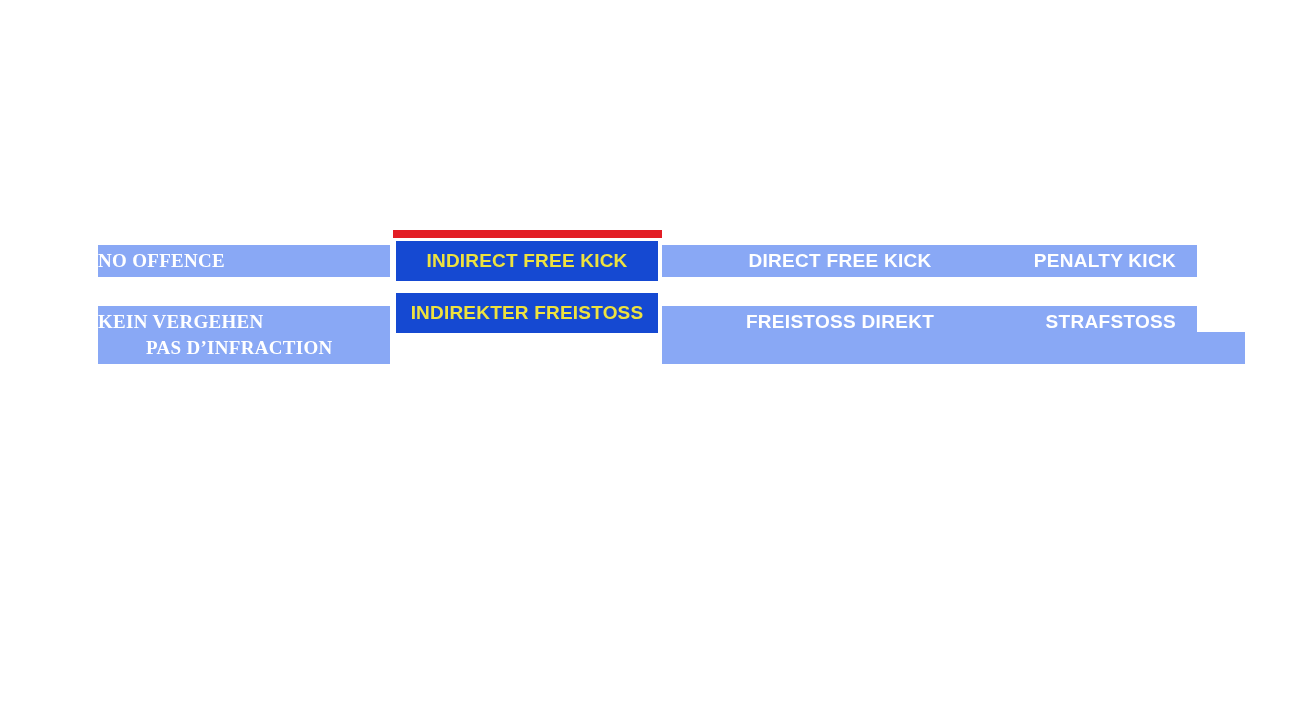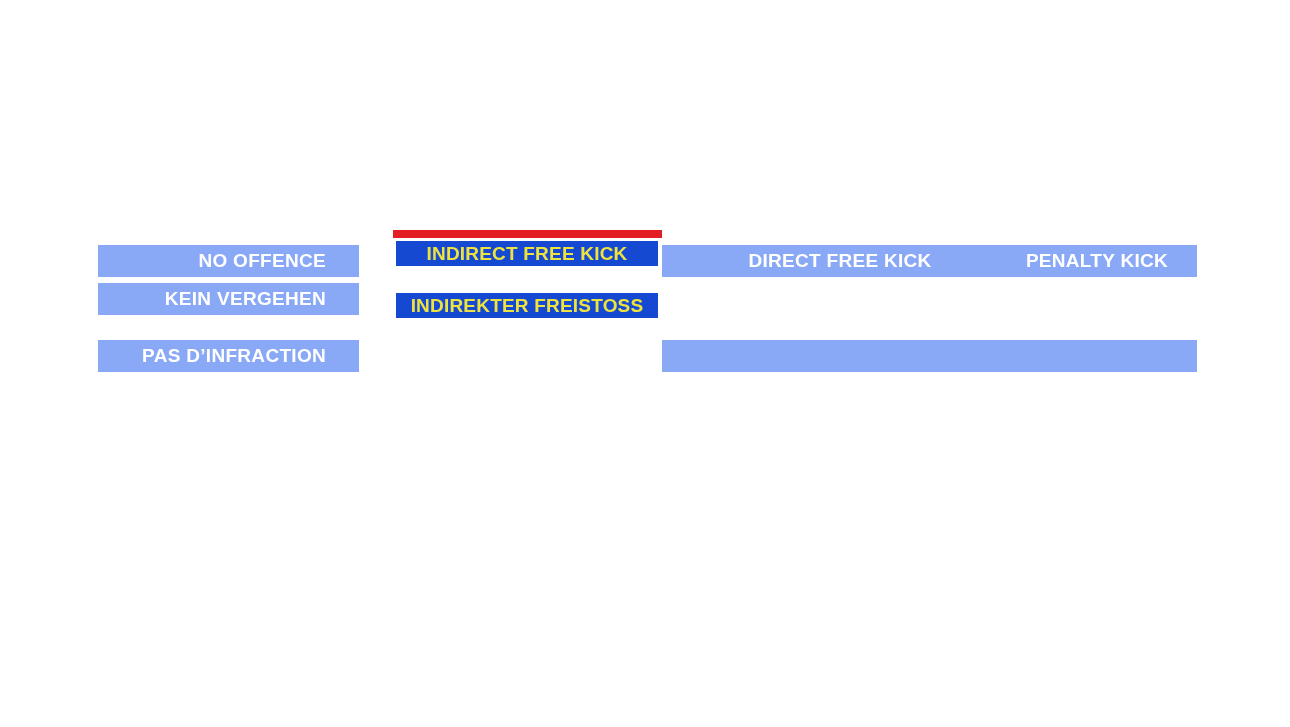--- a/index.html
+++ b/index.html
@@ -28,70 +28,71 @@
     height: 32px;
     background: #89a8f5;
     color: #ffffff;
     font-size: 19px;
     font-weight: 700;
     letter-spacing: 0.3px;
     white-space: nowrap;
   }
   .left-bar {
     left: 98px;
-    width: 261px;
+    width: 292px;
     display: flex;
     align-items: center;
-    justify-content: flex-end;
+    justify-content: flex-start;
     padding-right: 33px;
     box-sizing: border-box;
     cursor: pointer;
+    font-family: Liberation Serif, serif;
   }
   .right-bar {
     left: 662px;
     width: 535px;
     display: flex;
   }
   .cell-direct {
     flex: 0 0 356px;
     display: flex;
     align-items: center;
     justify-content: center;
     cursor: pointer;
   }
   .cell-penalty {
     flex: 1 1 auto;
     display: flex;
     align-items: center;
-    justify-content: center;
+    justify-content: flex-end;
     padding-right: 21px;
     box-sizing: border-box;
     cursor: pointer;
   }
   .selected-cell {
     position: absolute;
     left: 396px;
     width: 262px;
-    height: 25px;
+    height: 40px;
     background: #1549d2;
     color: #eee23e;
     font-size: 19px;
     font-weight: 700;
     letter-spacing: 0.2px;
     white-space: nowrap;
     display: flex;
     align-items: center;
     justify-content: center;
     cursor: pointer;
   }
   .r1-light { top: 245px; }
   .r1-dark  { top: 241px; }
-  .r2-light { top: 283px; }
+  .r2-light { top: 306px; }
   .r2-dark  { top: 293px; }
-  .r3-light { top: 340px; }
+  .r3-light { top: 332px; padding-left: 48px; }
   .r3-dark  { top: 344px; }
 </style>
 </head>
 <body>
 
 <div class="canvas">
 
   <div class="indicator"></div>
 
   <div class="bar left-bar r1-light">
@@ -108,20 +109,28 @@
       <span>PENALTY KICK</span>
     </div>
   </div>
 
   <div class="bar left-bar r2-light">
     <span>KEIN VERGEHEN</span>
   </div>
   <div class="selected-cell r2-dark">
     <span>INDIREKTER FREISTOSS</span>
   </div>
+  <div class="bar right-bar r2-light">
+    <div class="cell-direct">
+      <span>FREISTOSS DIREKT</span>
+    </div>
+    <div class="cell-penalty">
+      <span>STRAFSTOSS</span>
+    </div>
+  </div>
 
   <div class="bar left-bar r3-light">
     <span>PAS D’INFRACTION</span>
   </div>
   <div class="bar right-bar r3-light">
   </div>
 
 </div>
 
 </body></html>

